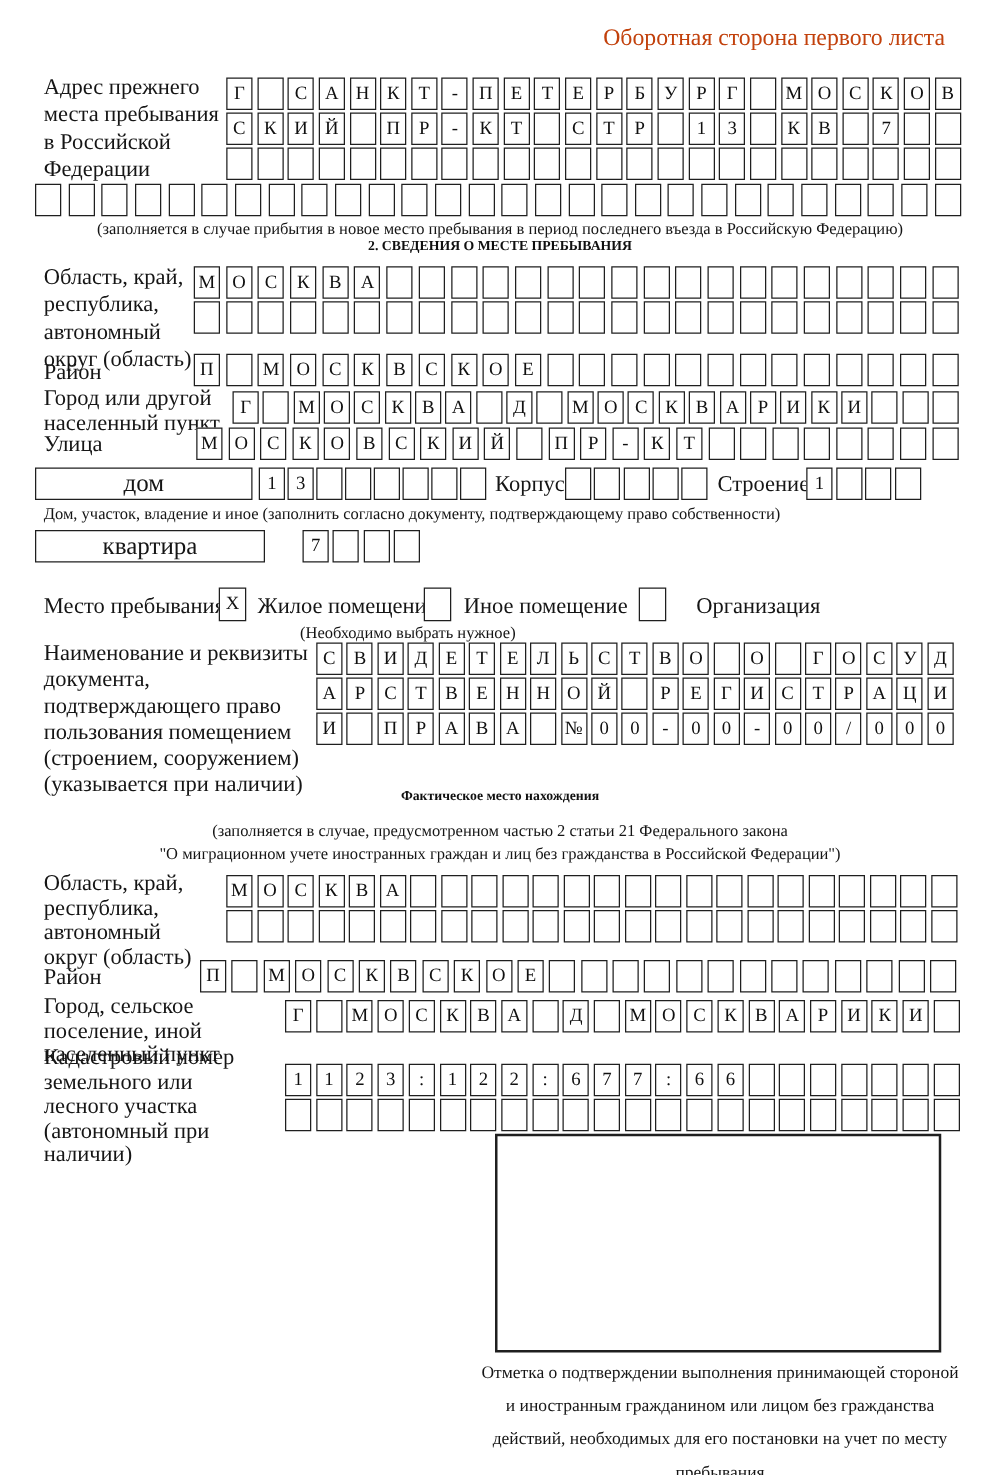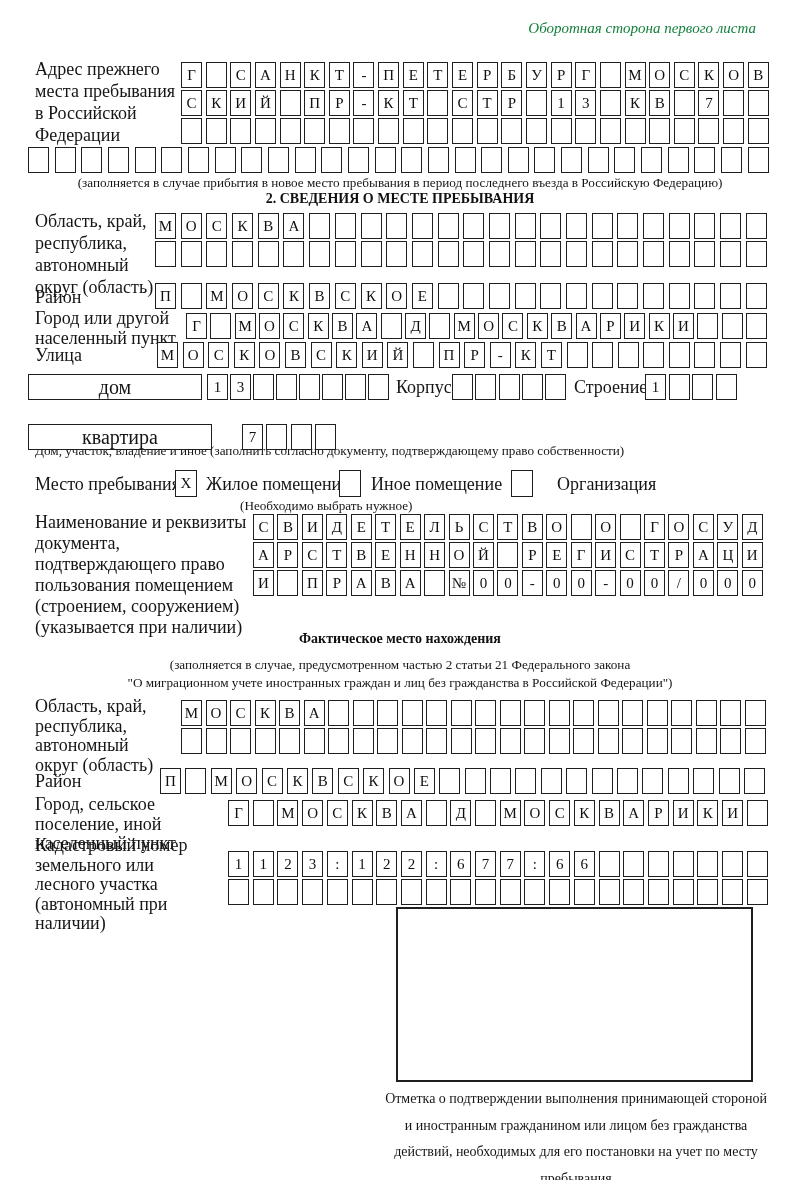--- a/index.html
+++ b/index.html
@@ -23,21 +23,21 @@
     font-size: 13.2px;
     color: #151515;
     white-space: nowrap;
   }
   .center { left:0; width:800px; text-align:center; white-space:normal; }
   .title {
     position: absolute;
     left: 0; width: 800px;
     text-align: center;
     font-weight: bold;
-    font-size: 14px;
+    font-size: 11px;
     color: #101010;
   }
   .cellrow {
     position: absolute;
     display: flex;
     justify-content: space-between;
     height: 26px;
   }
   .cell {
     width: 21px;
@@ -90,23 +90,22 @@
     left: 385px; top: 1086px;
     width: 382px;
     text-align: center;
     font-size: 14px;
     line-height: 26.5px;
     color: #151515;
   }
   #header-note {
     position: absolute;
     top: 20px; right: 44px;
-    font-size: 15px;
-    color: #15803d;
-    font-style: italic;
+    font-size: 19px;
+    color: #c2410c;
   }
 </style>
 </head>
 <body>
 
 <div id="page">
 
   <div id="header-note">Оборотная сторона первого листа</div>
 
   <div class="lbl" style="left:35px; top:58px; width:152px;">Адрес прежнего места пребывания в Российской Федерации</div>
@@ -379,21 +378,21 @@
       <div class="cell"></div>
       <div class="cell"></div>
     </div>
   <div class="lbl" style="left:574px; top:376px;">Строение</div>
   <div class="cellrow" style="left:645px; top:374px; width:92px;">
       <div class="cell">1</div>
       <div class="cell"></div>
       <div class="cell"></div>
       <div class="cell"></div>
     </div>
-  <div class="note" style="left:35px; top:403px;margin-top:40px;">Дом, участок, владение и иное (заполнить согласно документу, подтверждающему право собственности)</div>
+  <div class="note" style="left:35px; top:403px;">Дом, участок, владение и иное (заполнить согласно документу, подтверждающему право собственности)</div>
 
   <div class="widebox" style="left:28px; top:424px; width:184px;">квартира</div>
   <div class="cellrow" style="left:242px; top:424px; width:94px;">
       <div class="cell">7</div>
       <div class="cell"></div>
       <div class="cell"></div>
       <div class="cell"></div>
     </div>
 
   <div class="lbl" style="left:35px; top:473px;">Место пребывания:</div>

